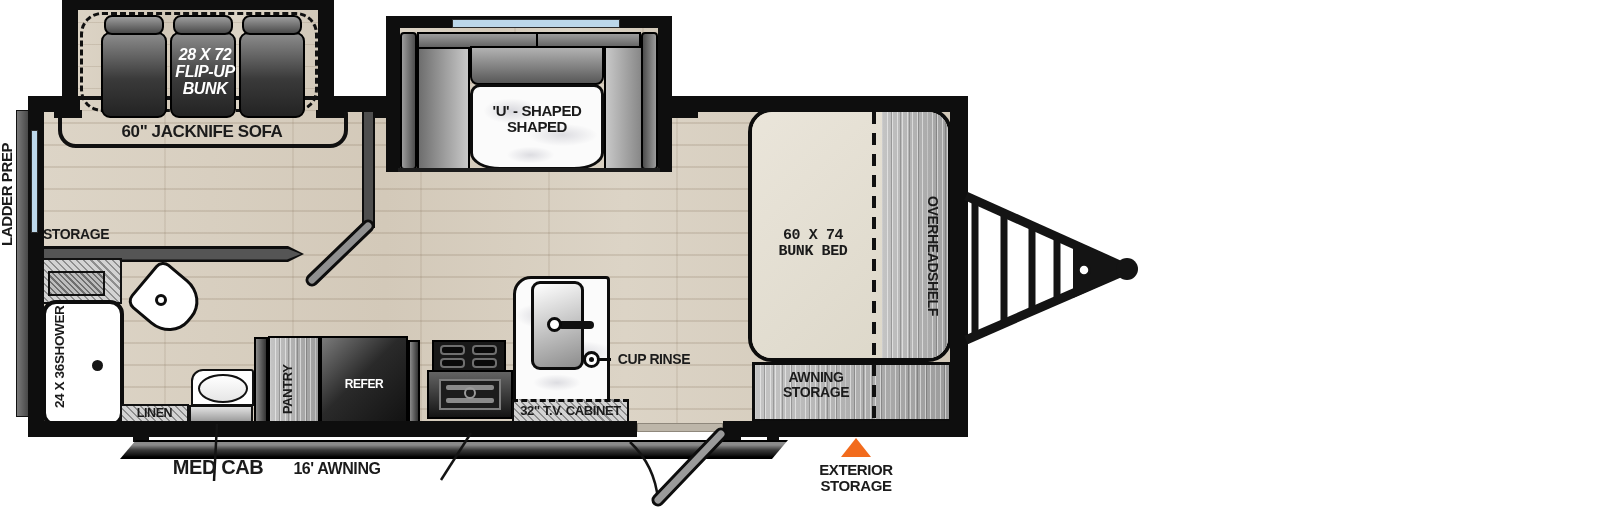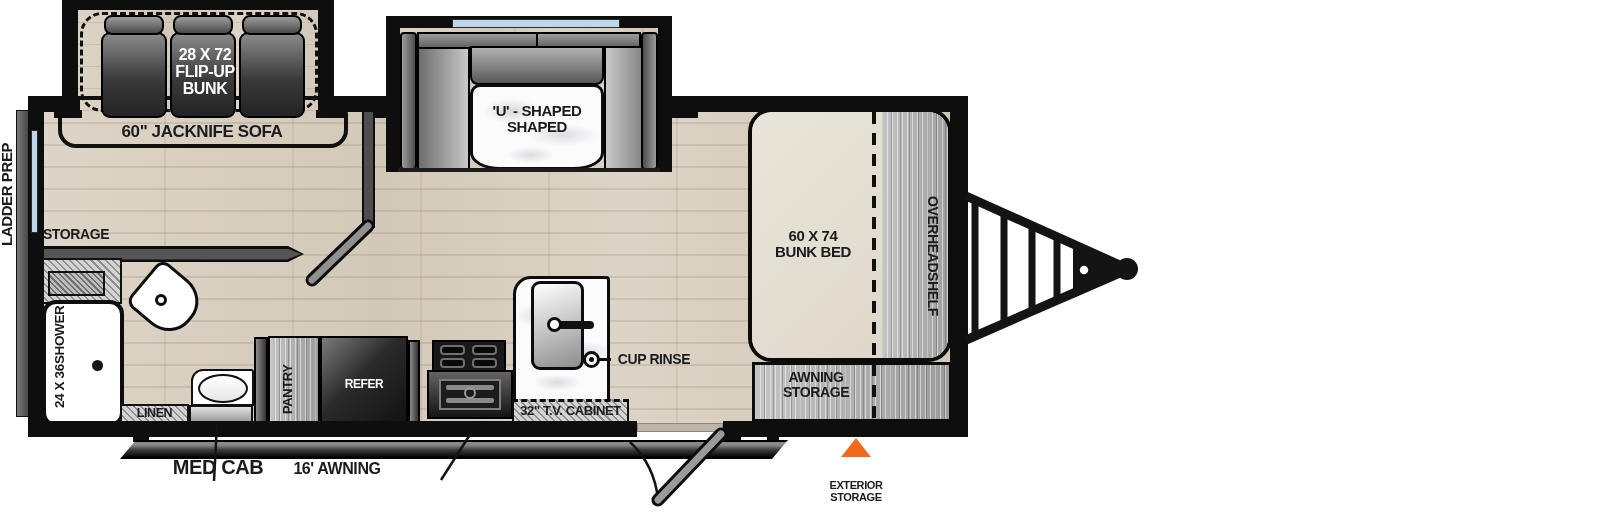--- a/index.html
+++ b/index.html
@@ -192,21 +192,21 @@
     </g>
 
     <line x1="217" y1="424" x2="214" y2="481" stroke="#141414" stroke-width="2.5"></line>
     <line x1="471" y1="433" x2="441" y2="480" stroke="#141414" stroke-width="2.5"></line>
   </svg>
 
   <div class="lbl vtext" style="left:-2px;top:130px;height:116px;width:20px;font-size:15px;">
     <div>LADDER PREP</div>
   </div>
 
-  <div class="lbl white" style="left:149px;top:47px;width:112px;font-size:16px;">
+  <div class="lbl white" style="left:149px;top:47px;width:112px;font-size:16px;font-style:italic;">
     <div>28 X 72</div>
     <div>FLIP-UP</div>
     <div>BUNK</div>
   </div>
 
   <div class="lbl" style="left:92px;top:123px;width:220px;font-size:17px;">60" JACKNIFE SOFA</div>
 
   <div class="lbl" style="left:472px;top:103px;width:130px;font-size:15px;">
     <div>'U' - SHAPED</div>
     <div>SHAPED</div>
@@ -224,38 +224,38 @@
   <div class="lbl vtext" style="left:280px;top:348px;height:66px;width:28px;font-size:13px;">
     <div>PANTRY</div>
   </div>
 
   <div class="lbl white" style="left:320px;top:378px;width:88px;font-size:12px;text-align:center;">REFER</div>
 
   <div class="lbl" style="left:613px;top:352px;width:82px;text-align:center;font-size:14px;">CUP RINSE</div>
 
   <div class="lbl" style="left:512px;top:404px;width:117px;font-size:13px;">32" T.V. CABINET</div>
 
-  <div class="lbl" style="left:754px;top:228px;width:118px;font-size:15px;">
+  <div class="lbl" style="left:754px;top:228px;width:118px;font-size:15px;font-family:Liberation Mono, monospace;">
     <div>60 X 74</div>
     <div>BUNK BED</div>
   </div>
 
   <div class="lbl vtext2" style="left:892px;top:206px;height:100px;width:48px;font-size:14px;justify-content:center;">
     <div>OVERHEAD</div>
     <div>SHELF</div>
   </div>
 
   <div class="lbl" style="left:757px;top:370px;width:118px;font-size:14px;">
     <div>AWNING</div>
     <div>STORAGE</div>
   </div>
 
   <div class="lbl" style="left:168px;top:457px;width:100px;font-size:20px;">MED CAB</div>
 
   <div class="lbl" style="left:277px;top:461px;width:120px;font-size:16px;">16' AWNING</div>
 
 
-  <div class="lbl" style="left:806px;top:462px;width:100px;font-size:11px;margin-top:18px;">
+  <div class="lbl" style="left:806px;top:462px;width:100px;font-size:15px;">
     <div>EXTERIOR</div>
     <div>STORAGE</div>
   </div>
 
 </div>
 
 </body></html>

